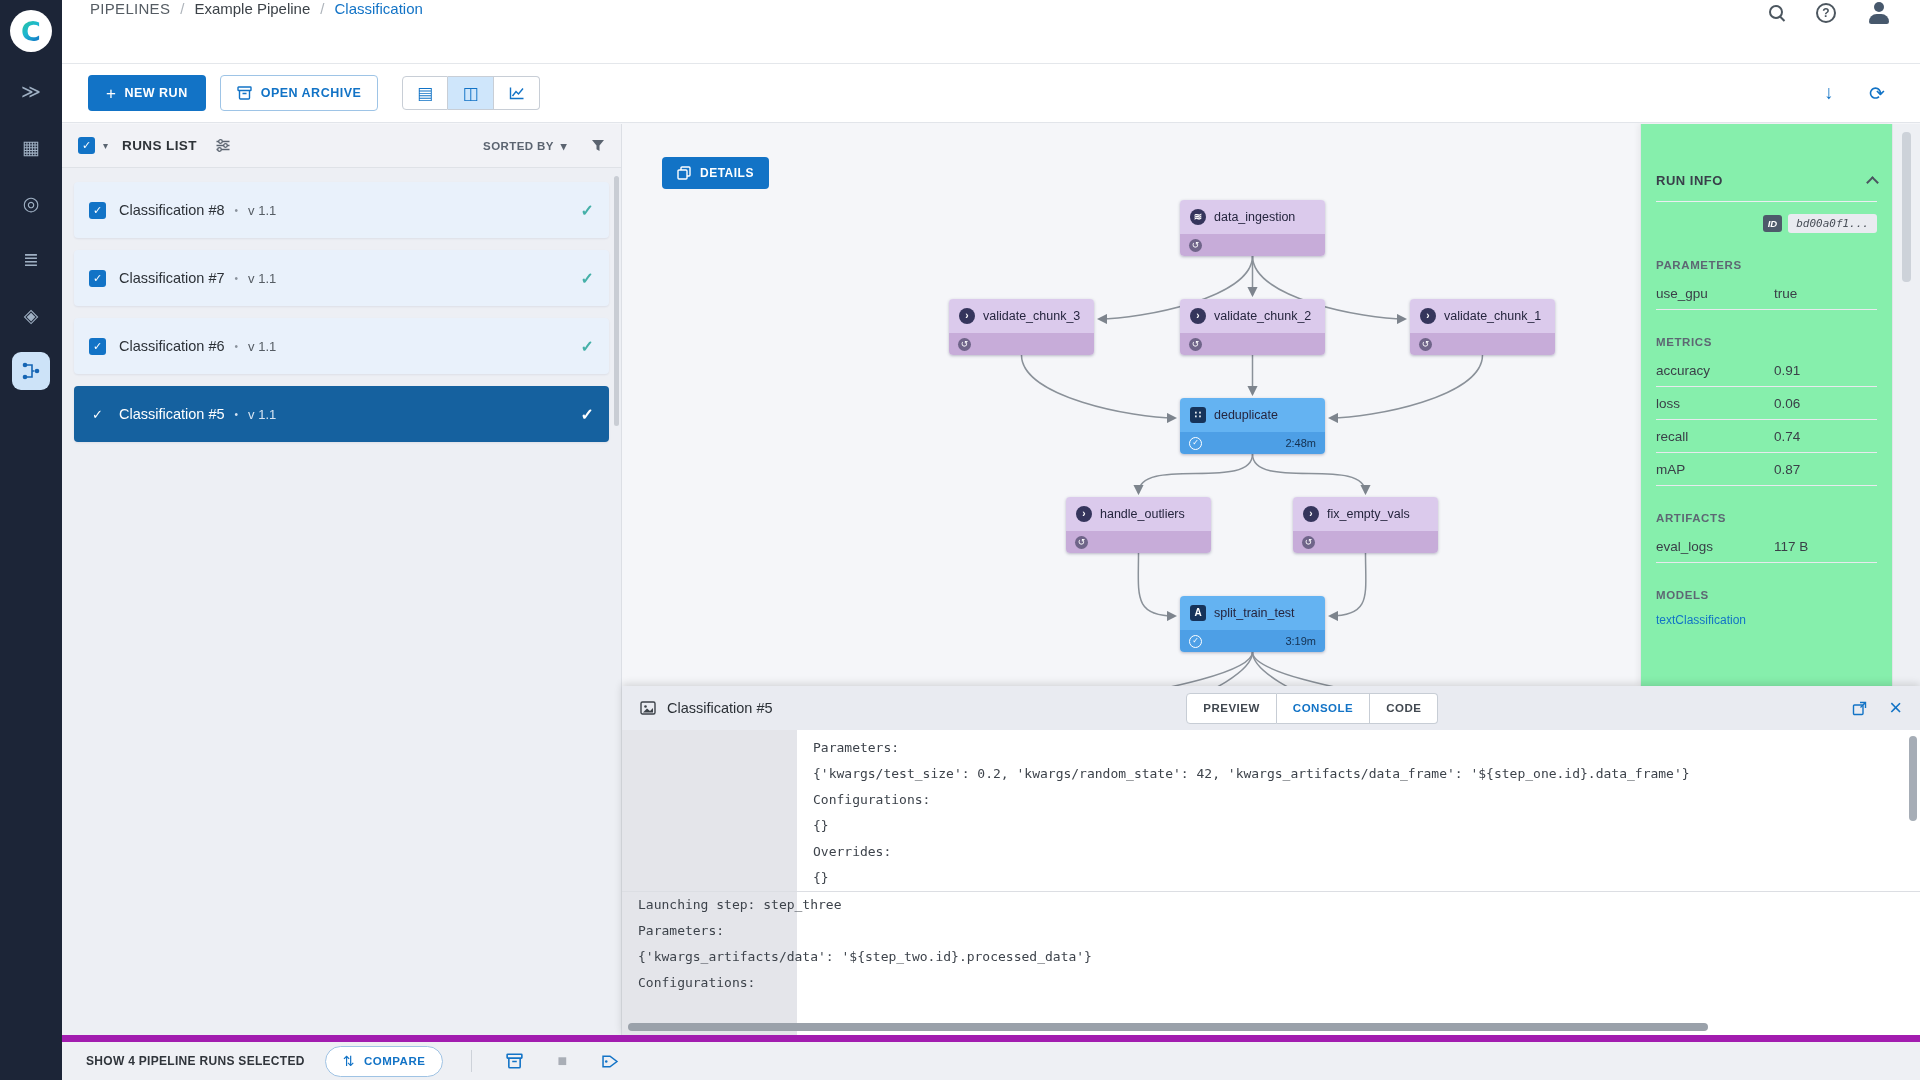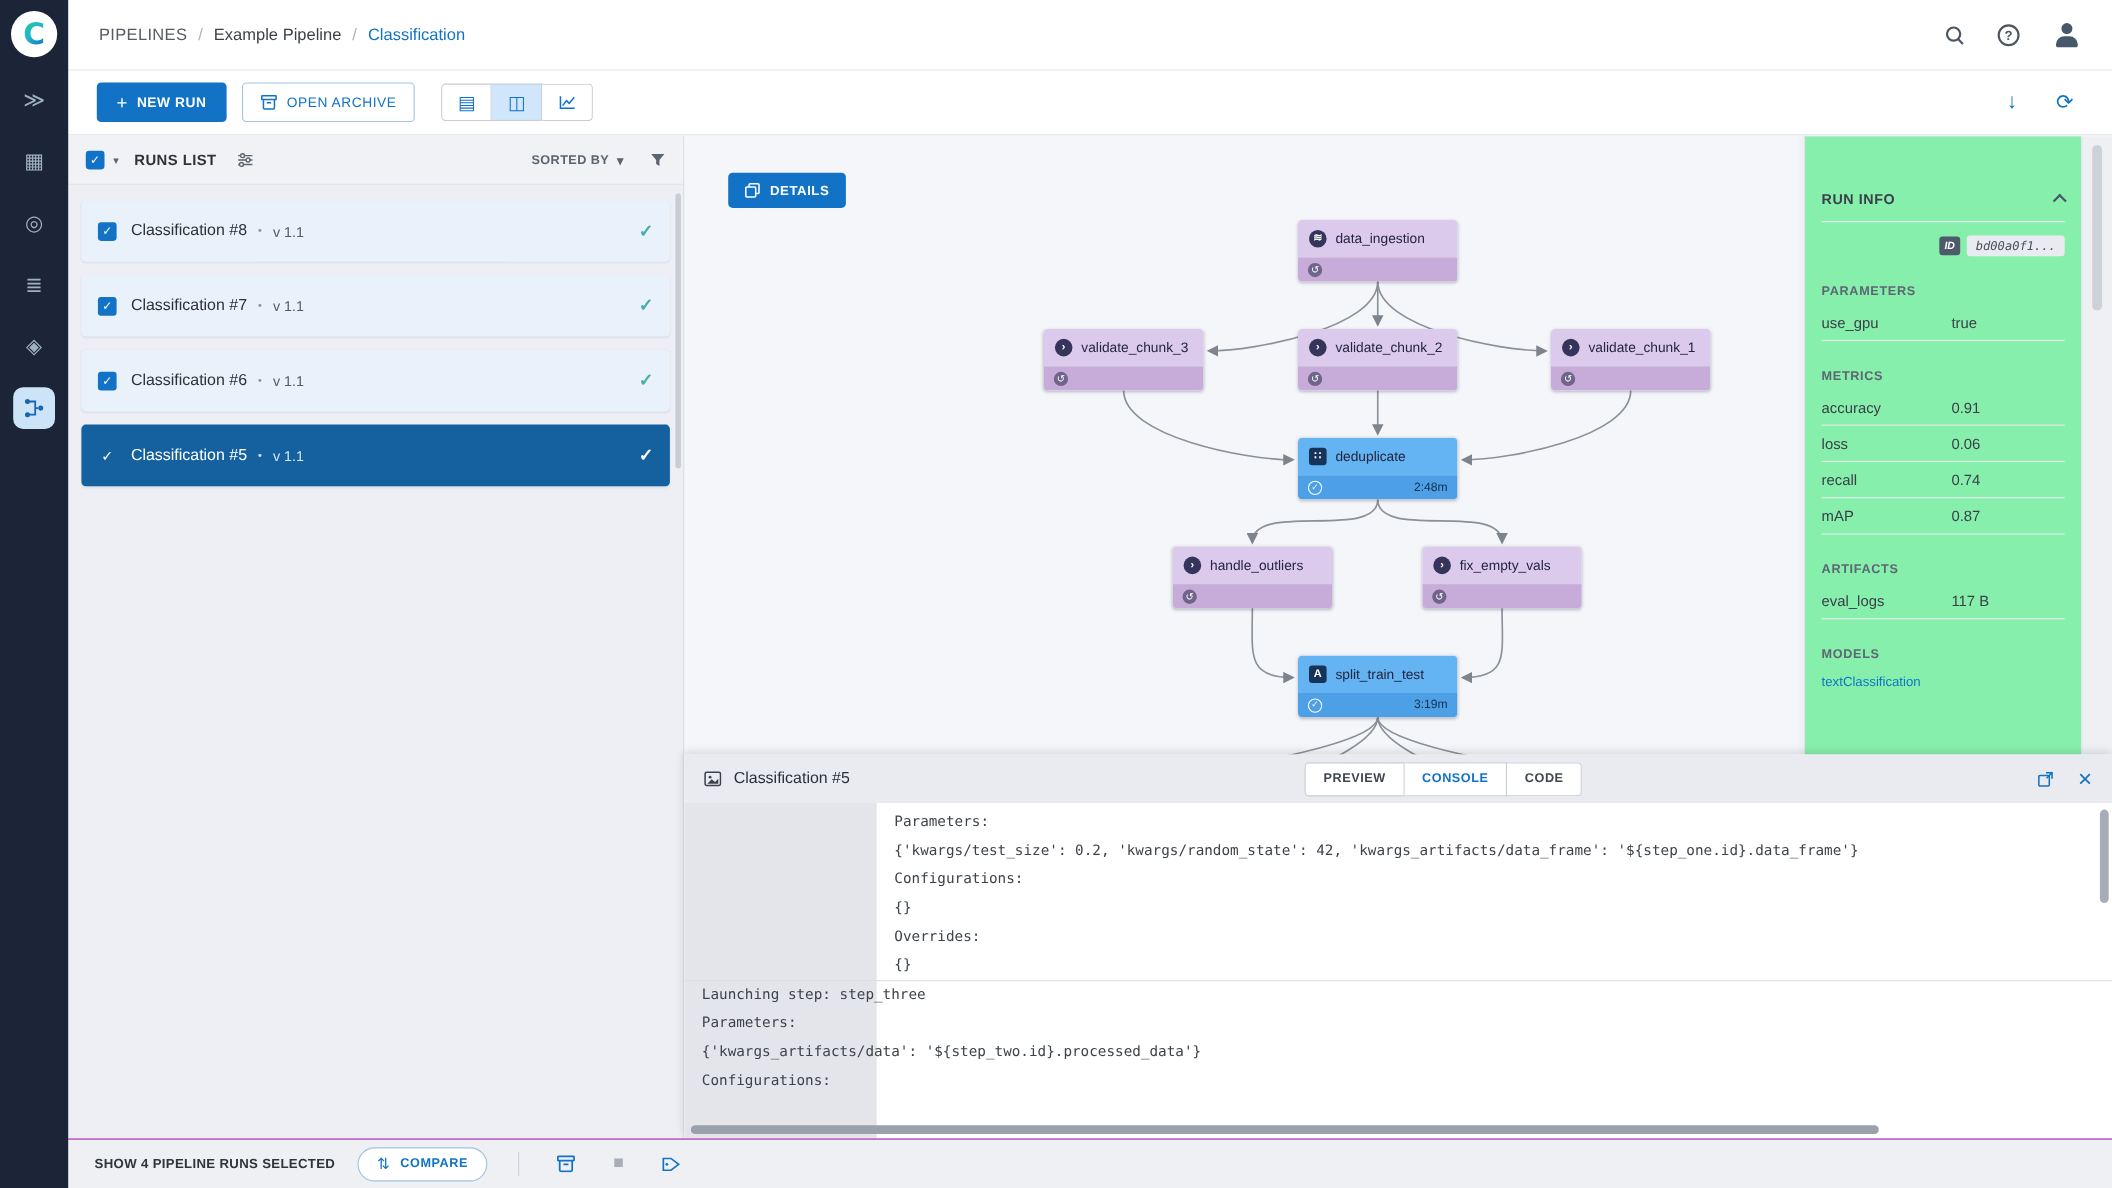--- a/index.html
+++ b/index.html
@@ -9,40 +9,40 @@
 
   
   .sidebar{position:absolute;left:0;top:0;width:62px;height:100%;background:#1c2537;z-index:90;display:flex;flex-direction:column;align-items:center;padding-top:10px;}
   .logo{width:42px;height:42px;border-radius:50%;background:#fff;display:flex;align-items:center;justify-content:center;margin-bottom:20px;cursor:pointer;}
   .logo-c{font-family:"DejaVu Sans",sans-serif;font-size:27px;font-weight:bold;background:linear-gradient(140deg,#27c499 5%,#1eb8d0 45%,#1273c6 90%);-webkit-background-clip:text;background-clip:text;color:transparent;line-height:1;}
   .nav-item{width:38px;height:38px;margin-bottom:18px;display:flex;align-items:center;justify-content:center;color:#9fb0c3;font-size:19px;cursor:pointer;border-radius:9px;}
   .nav-item.active{background:#cde3f8;color:#1565b4;}
   .nav-item svg{display:block;}
 
   
-  .topbar{position:absolute;left:62px;top:0;right:0;height:64px;background:#fff;border-bottom:1px solid #e4e7eb;z-index:80;display:flex;align-items:center;padding:0 28px;}
+  .topbar{position:absolute;left:62px;top:0;right:0;height:64px;background:#fff;border-bottom:1px solid #e4e7eb;z-index:80;display:flex;align-items:flex-start;padding:0 28px;}
   .breadcrumb{display:flex;align-items:center;font-size:15px;}
   .bc-root{color:#555c63;letter-spacing:.3px;cursor:pointer;}
   .bc-mid{color:#3c4248;cursor:pointer;}
   .bc-sep{color:#aeb4bb;margin:0 10px;}
   .bc-cur{color:#1273c6;cursor:pointer;}
   .topbar-icons{margin-left:auto;display:flex;gap:30px;align-items:center;}
   .icon-search{width:18px;height:18px;position:relative;display:inline-block;cursor:pointer;}
   .icon-search::before{content:"";position:absolute;left:1px;top:1px;width:10px;height:10px;border:2px solid #4c565f;border-radius:50%;}
   .icon-search::after{content:"";position:absolute;left:13px;top:11px;width:2px;height:7px;background:#4c565f;transform:rotate(-45deg);}
   .icon-help{width:20px;height:20px;border:2px solid #4c565f;border-radius:50%;color:#4c565f;font-size:12px;font-weight:bold;display:flex;align-items:center;justify-content:center;cursor:pointer;}
   .icon-avatar{width:26px;height:26px;position:relative;cursor:pointer;}
   .icon-avatar::before{content:"";position:absolute;left:8px;top:2px;width:10px;height:10px;background:#47586c;border-radius:50%;}
   .icon-avatar::after{content:"";position:absolute;left:3px;top:14px;width:20px;height:10px;background:#47586c;border-radius:10px 10px 3px 3px;}
 
   
   .toolbar{position:absolute;left:62px;top:64px;right:0;height:59px;background:#fff;border-bottom:1px solid #e2e5ea;display:flex;align-items:center;padding:0 26px;gap:14px;z-index:75;}
   .btn-primary{height:36px;padding:0 18px;background:#1273c6;color:#fff;border:none;border-radius:4px;font-size:12.5px;font-weight:bold;letter-spacing:.5px;display:flex;align-items:center;gap:8px;cursor:pointer;font-family:inherit;}
   .btn-primary .plus{font-size:17px;font-weight:normal;line-height:1;}
-  .btn-outline{height:36px;padding:0 16px;background:#fff;color:#1273c6;border:1px solid #9ec4e6;border-radius:4px;font-size:12.5px;font-weight:normal;letter-spacing:.5px;display:flex;gap:9px;align-items:center;cursor:pointer;font-family:inherit;}
+  .btn-outline{height:36px;padding:0 16px;background:#fff;color:#1273c6;border:1px solid #9ec4e6;border-radius:4px;font-size:12.5px;font-weight:bold;letter-spacing:.5px;display:flex;gap:9px;align-items:center;cursor:pointer;font-family:inherit;}
   .view-toggle{display:flex;margin-left:10px;}
   .view-toggle button{width:46px;height:34px;background:#fff;border:1px solid #c8ced6;color:#1273c6;font-size:17px;display:flex;align-items:center;justify-content:center;cursor:pointer;padding:0;font-family:inherit;}
   .view-toggle button + button{border-left:none;}
   .view-toggle button:first-child{border-radius:4px 0 0 4px;}
   .view-toggle button:last-child{border-radius:0 4px 4px 0;}
   .view-toggle button.active{background:#cfe6fb;}
   .tb-spacer{flex:1;}
   .icon-btn{width:34px;height:34px;border:none;background:transparent;color:#1273c6;font-size:19px;cursor:pointer;display:flex;align-items:center;justify-content:center;padding:0;}
 
   
@@ -124,21 +124,21 @@
   .entry{display:flex;}
   .entry + .entry{border-top:1px solid #dcdee3;}
   .entry-ts{width:175px;flex:none;color:#4b5058;padding-left:22px;line-height:26px;white-space:pre;}
   .entry-lines{flex:1;padding-left:16px;line-height:26px;color:#3d434b;}
   .entry.alt .entry-lines{background:#f3f4f7;}
   .cline{white-space:pre;overflow:hidden;}
   .h-scrollbar{position:absolute;left:6px;bottom:4px;width:1080px;height:8px;background:#9aa1aa;border-radius:4px;z-index:6;cursor:pointer;}
   .v-scrollbar{position:absolute;right:3px;top:6px;width:8px;height:85px;background:#a6adb6;border-radius:4px;z-index:6;cursor:pointer;}
 
   
-  .footer{position:absolute;left:62px;right:0;bottom:0;height:45px;background:#eef0f4;border-top:1px solid #a21caf;z-index:70;display:flex;align-items:center;padding:0 24px;gap:20px;}
+  .footer{position:absolute;left:62px;right:0;bottom:0;height:45px;background:#eef0f4;border-top:7px solid #a21caf;z-index:70;display:flex;align-items:center;padding:0 24px;gap:20px;}
   .sel-text{font-size:12px;font-weight:bold;color:#30353b;letter-spacing:.3px;}
   .compare-btn{height:31px;padding:0 17px;border-radius:16px;border:1px solid #9fc3e4;background:#fff;color:#1273c6;font-size:11.5px;font-weight:bold;letter-spacing:.5px;display:flex;align-items:center;gap:9px;cursor:pointer;font-family:inherit;}
   .cmp-icon{font-size:14px;font-weight:normal;}
   .footer-divider{width:1px;height:22px;background:#cdd2d9;margin-left:8px;}
   .footer-iconbtn{background:none;border:none;color:#1273c6;cursor:pointer;display:flex;align-items:center;padding:0;margin-left:14px;}
   .footer-iconbtn.abort{color:#a9aeb6;font-size:16px;font-family:inherit;}
 </style>
 </head>
 <body>
 

